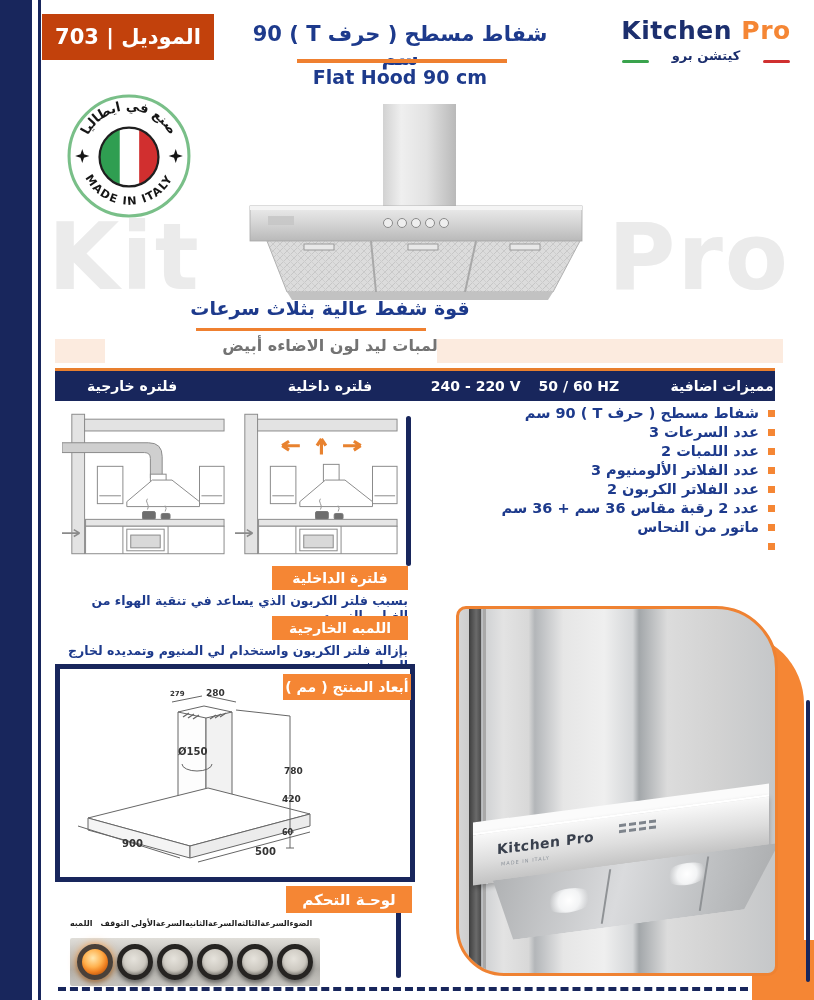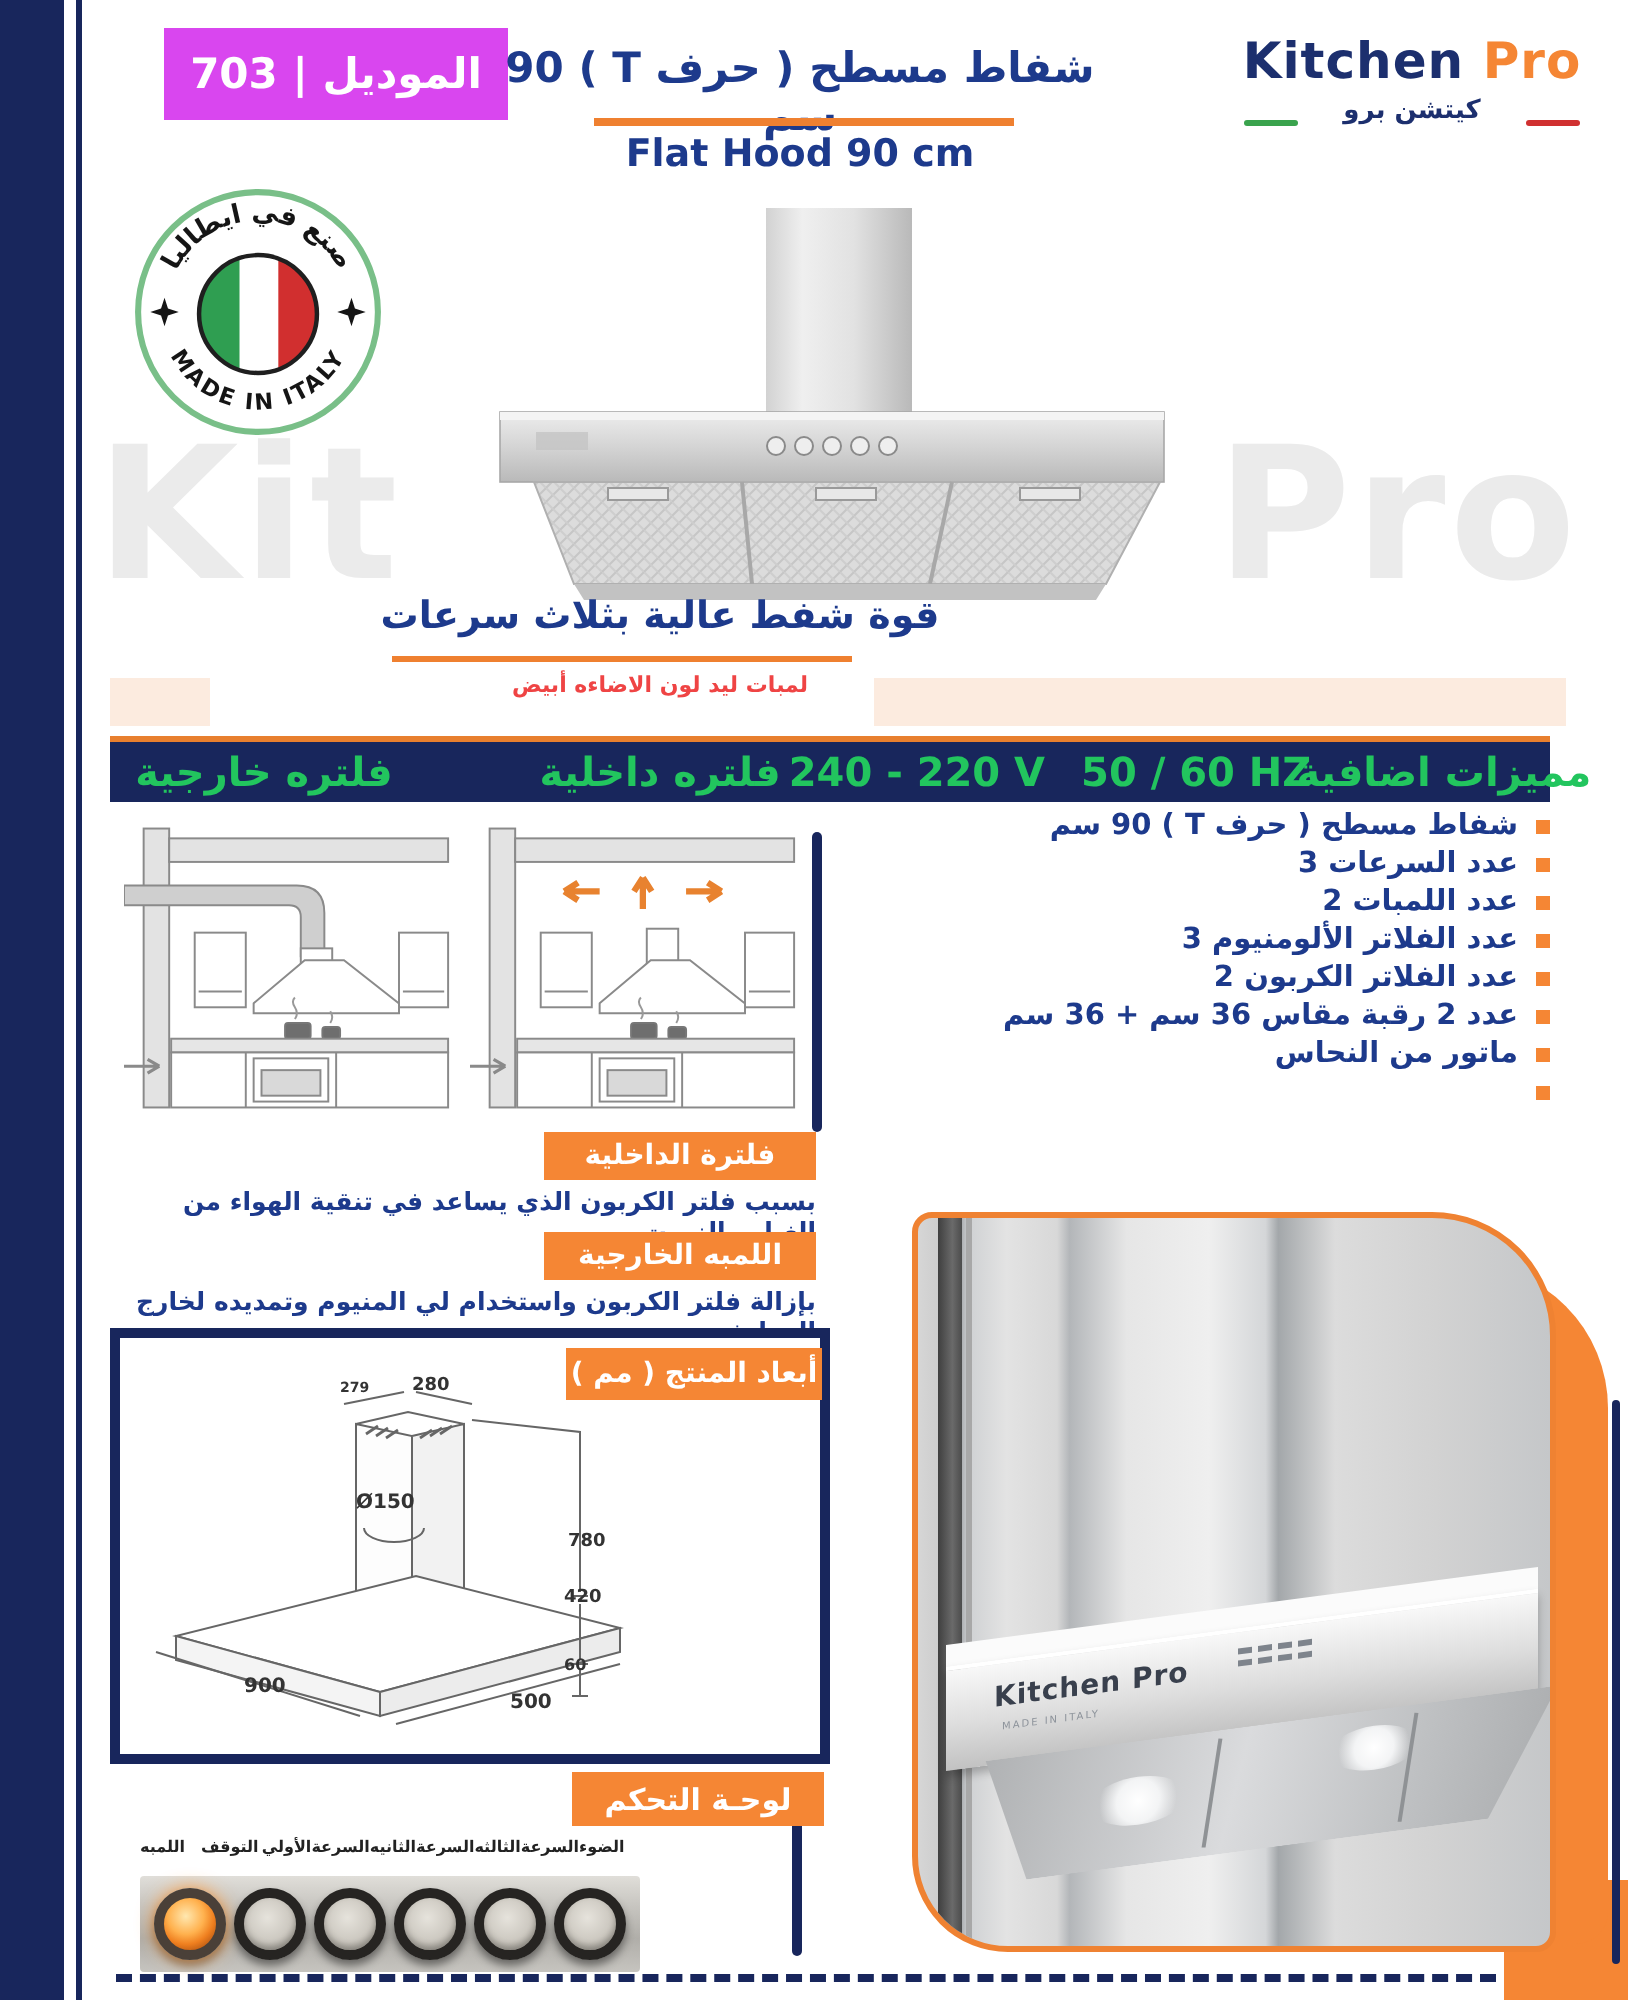--- a/index.html
+++ b/index.html
@@ -5,50 +5,50 @@
   html,body{margin:0;padding:0;background:#fff;}
   .page{position:relative;width:814px;height:1000px;background:#ffffff;overflow:hidden;
         font-family:"DejaVu Sans",sans-serif;}
   .abs{position:absolute;}
 
   
   .left-bar{left:0;top:0;width:32px;height:1000px;background:#18265c;}
   .left-line{left:38px;top:0;width:3px;height:1000px;background:#18265c;}
 
   
-  .model-box{left:42px;top:14px;width:172px;height:46px;background:#d946ef;color:#fff;
-             font-size:21px;font-weight:bold;display:flex;align-items:center;justify-content:center;margin-left:40px;}
+  .model-box{left:42px;top:14px;width:172px;height:46px;background:#c2410c;color:#fff;
+             font-size:21px;font-weight:bold;display:flex;align-items:center;justify-content:center;}
   .title-ar{left:235px;top:22px;width:330px;text-align:center;font-size:21px;font-weight:bold;color:#1d3a8c;}
   .title-underline{left:297px;top:59px;width:210px;height:4px;background:#ef8030;}
   .title-en{left:235px;top:66px;width:330px;text-align:center;font-size:19px;font-weight:bold;color:#1d3a8c;}
   .logo{left:616px;top:16px;width:180px;text-align:center;}
   .logo-en{font-size:25px;font-weight:bold;color:#1c2f6e;letter-spacing:0.5px;}
   .logo-en .pro{color:#f58634;}
   .logo-ar-row{display:flex;align-items:flex-end;justify-content:center;gap:23px;margin-top:3px;}
   .dash{width:27px;height:3px;border-radius:2px;}
   .dash.green{background:#3aa34d;} .dash.red{background:#d03030;}
   .logo-ar{font-size:13px;font-weight:bold;color:#1c2f6e;}
 
   .badge{left:66px;top:93px;width:126px;height:126px;}
 
   .watermark{top:204px;font-size:92px;font-weight:bold;color:#ebebeb;z-index:1;letter-spacing:2px;}
   .wm-left{left:48px;} .wm-right{left:608px;}
 
   .hood-svg{left:238px;top:104px;width:352px;height:198px;z-index:2;}
 
   .hl1{left:140px;top:297px;width:380px;text-align:center;font-size:19px;font-weight:bold;color:#1d3a8c;z-index:3;}
   .hl1-line{left:196px;top:328px;width:230px;height:3px;background:#ef8030;z-index:3;}
-  .hl2{left:140px;top:336px;width:380px;text-align:center;font-size:11px;font-weight:bold;color:#ef4444;z-index:3;}
+  .hl2{left:140px;top:336px;width:380px;text-align:center;font-size:16px;font-weight:bold;color:#737373;z-index:3;}
   .pink-band{top:339px;height:24px;background:#fcebdf;z-index:0;}
   .pink-left{left:55px;width:50px;} .pink-right{left:437px;width:346px;}
 
   
   .spec-bar{left:55px;top:368px;width:720px;height:30px;background:#18265c;border-top:3px solid #e87f2e;z-index:3;}
-  .spec-bar span{position:absolute;top:50%;transform:translate(-50%,-50%);color:#22c55e;
-                 font-size:20px;font-weight:bold;white-space:nowrap;text-align:center;}
+  .spec-bar span{position:absolute;top:50%;transform:translate(-50%,-50%);color:#ffffff;
+                 font-size:14px;font-weight:bold;white-space:nowrap;text-align:center;}
   .sb-features{left:667px;} .sb-internal{left:275px;} .sb-external{left:77px;}
   .sb-volt{left:470px;direction:ltr;}
   .sb-volt i{font-style:normal;padding:0 9px;}
 
   
   .kdiag{top:408px;width:165px;height:152px;}
   .kd1{left:62px;} .kd2{left:235px;}
   .vdiv{width:5px;background:#18265c;border-radius:3px;}
   .vdiv1{left:406px;top:416px;height:150px;}
   .vdiv2{left:396px;top:886px;height:92px;}

